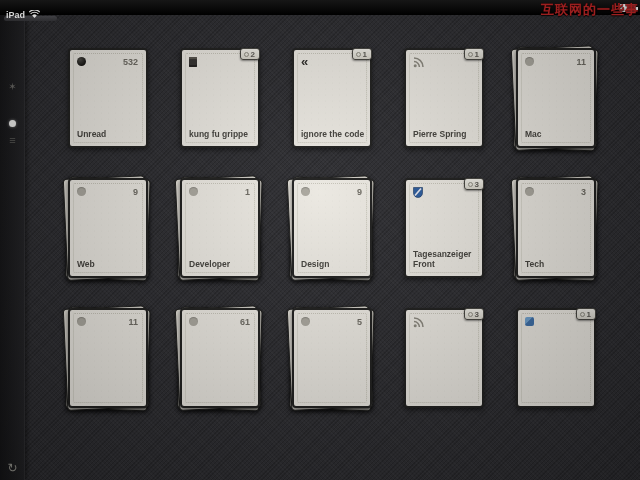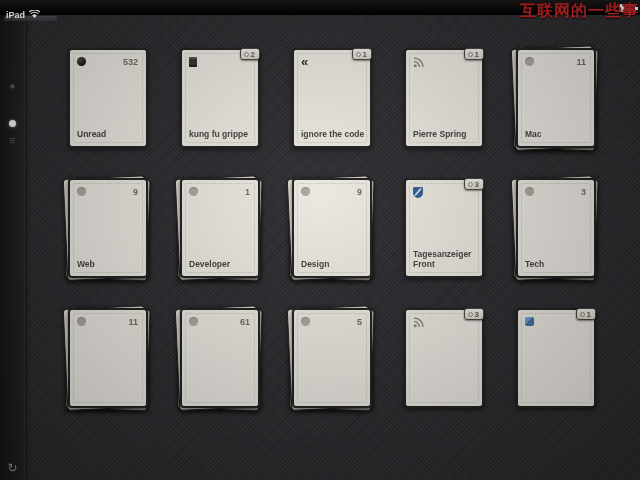--- a/index.html
+++ b/index.html
@@ -18,21 +18,21 @@
   
   .statusbar{ position:absolute; top:0; left:0; right:0; height:15px; z-index:45;
     background:linear-gradient(#161616,#000); color:#d6d6d6; font-size:9px; font-weight:bold;
     display:flex; align-items:center; }
   .sb-left{ position:absolute; left:6px; top:0; height:29px; display:flex; align-items:center; gap:4px; }
   .sb-time{ position:absolute; left:0; right:0; text-align:center; top:3px; }
   .wifi{ width:11px; height:9px; display:inline-block; }
   .battery{ position:absolute; right:4px; top:4px; width:17px; height:8px; border:1px solid #cfcfcf;
     border-radius:2px; background:linear-gradient(#eee,#999); }
   .battery::after{ content:''; position:absolute; right:-3px; top:2px; width:2px; height:3px; background:#cfcfcf; }
-  .watermark{ position:absolute; right:1px; top:1px; z-index:50; font-size:16px; font-weight:bold;
+  .watermark{ position:absolute; right:1px; top:1px; z-index:50; font-size:13px; font-weight:bold;
     color:#9c1f1f; letter-spacing:1px; text-shadow:0 1px 1px rgba(0,0,0,0.85), 0 0 1px #5a0d0d; }
 
   
   .sidebar{ position:absolute; left:0; top:15px; bottom:0; width:25px; z-index:20;
     background:linear-gradient(90deg,#151517,#232326);
     box-shadow:inset -1px 0 0 rgba(255,255,255,0.05), 2px 0 4px rgba(0,0,0,0.45); }
   .sb-groove{ position:absolute; left:4px; top:1px; width:53px; height:5px; border-radius:3px;
     background:linear-gradient(#55555a,#3a3a3e); opacity:.85; }
   .side-ic{ position:absolute; left:0; width:25px; text-align:center; cursor:pointer; }
   .ic-star{ top:66px; color:#6b6a66; font-size:10px; }

